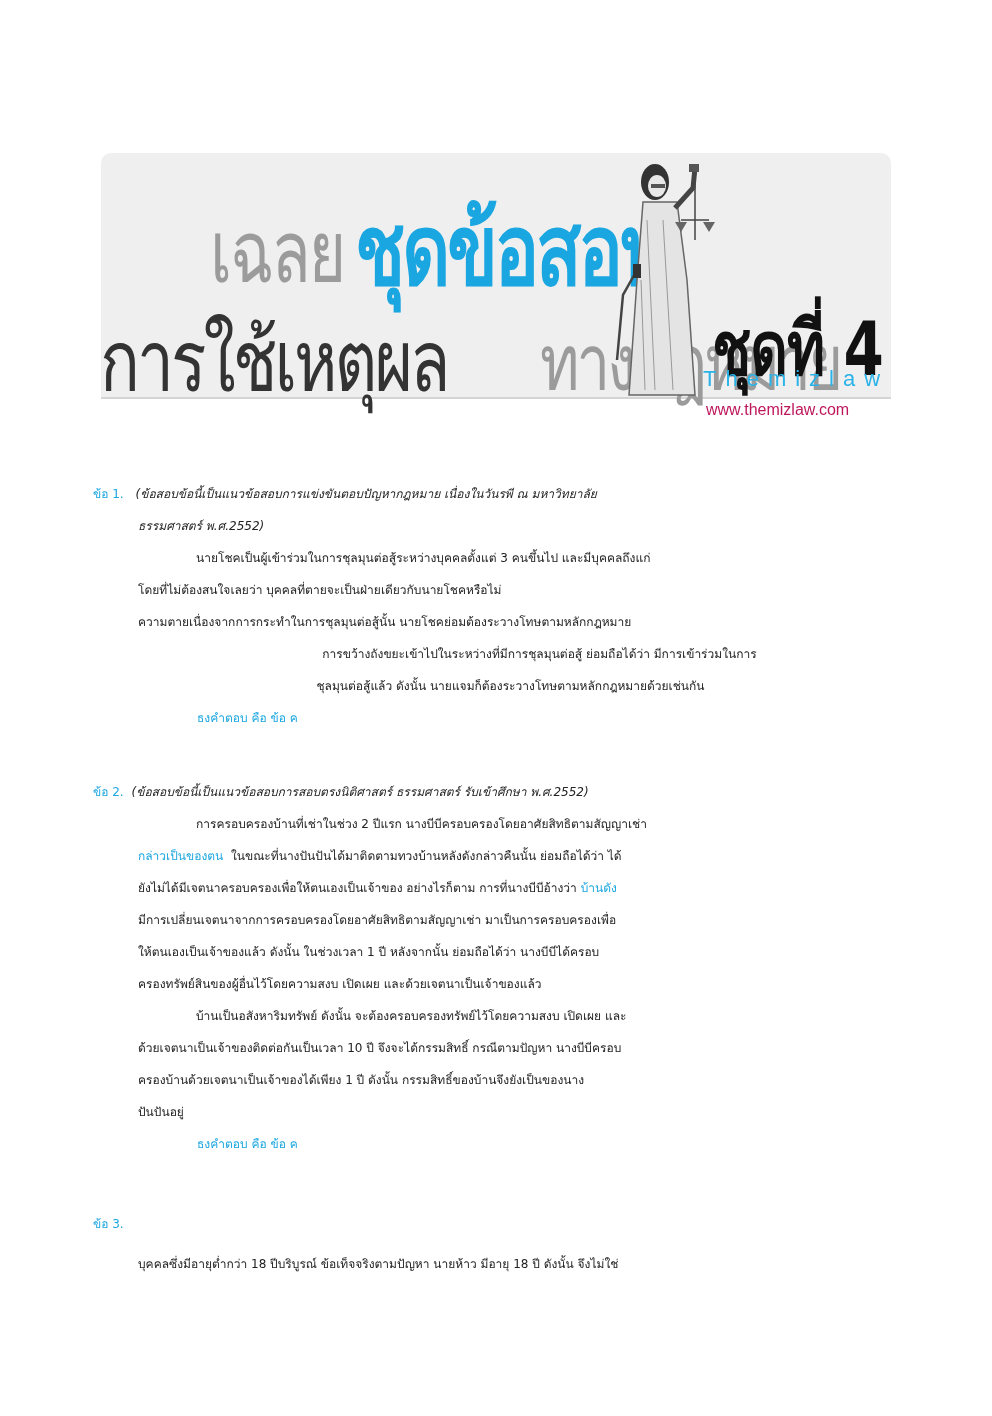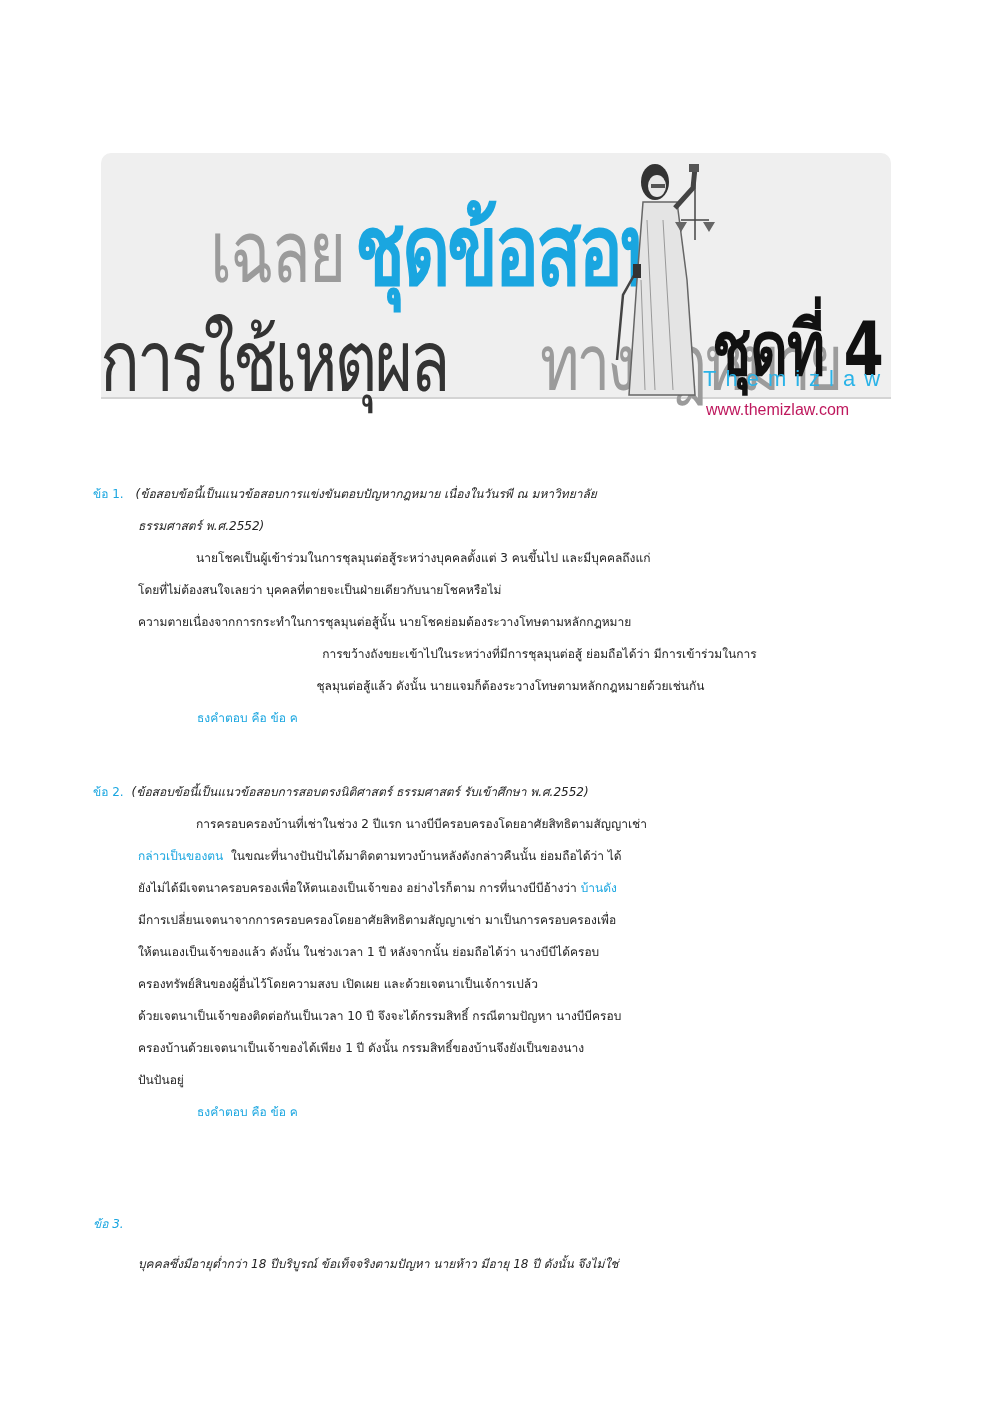--- a/index.html
+++ b/index.html
@@ -83,30 +83,31 @@
   <div style="padding-left:45px;">
     <span class="line" style="padding-left:58px;">การครอบครองบ้านที่เช่าในช่วง 2 ปีแรก นางบีบีครอบครองโดยอาศัยสิทธิตามสัญญาเช่า</span>
     <span class="line">
       <span class="hl">กล่าวเป็นของตน</span><span style="white-space:pre;">  ในขณะที่นางปันปันได้มาติดตามทวงบ้านหลังดังกล่าวคืนนั้น ย่อมถือได้ว่า ได้</span>
     </span>
     <span class="line">
       <span>ยังไม่ได้มีเจตนาครอบครองเพื่อให้ตนเองเป็นเจ้าของ อย่างไรก็ตาม การที่นางบีบีอ้างว่า </span><span class="hl">บ้านดัง</span>
     </span>
     <span class="line">มีการเปลี่ยนเจตนาจากการครอบครองโดยอาศัยสิทธิตามสัญญาเช่า มาเป็นการครอบครองเพื่อ</span>
     <span class="line">ให้ตนเองเป็นเจ้าของแล้ว ดังนั้น ในช่วงเวลา 1 ปี หลังจากนั้น ย่อมถือได้ว่า นางบีบีได้ครอบ</span>
-    <span class="line">ครองทรัพย์สินของผู้อื่นไว้โดยความสงบ เปิดเผย และด้วยเจตนาเป็นเจ้การเปล้ว</span>
+    <span class="line">ครองทรัพย์สินของผู้อื่นไว้โดยความสงบ เปิดเผย และด้วยเจตนาเป็นเจ้าของแล้ว</span>
   </div>
   <div style="padding-left:45px;">
+    <span class="line" style="padding-left:58px;">บ้านเป็นอสังหาริมทรัพย์ ดังนั้น จะต้องครอบครองทรัพย์ไว้โดยความสงบ เปิดเผย และ</span>
     <span class="line">ด้วยเจตนาเป็นเจ้าของติดต่อกันเป็นเวลา 10 ปี จึงจะได้กรรมสิทธิ์ กรณีตามปัญหา นางบีบีครอบ</span>
     <span class="line">ครองบ้านด้วยเจตนาเป็นเจ้าของได้เพียง 1 ปี ดังนั้น กรรมสิทธิ์ของบ้านจึงยังเป็นของนาง</span>
     <span class="line">ปันปันอยู่</span>
   </div>
   <div class="line" style="color:#1aa6e0;padding-left:104px;">ธงคำตอบ คือ ข้อ ค</div>
 </div>
 
-<div class="q" style="top:1208px;font-style:italic;">
+<div class="q" style="top:1208px;">
   <div class="line">
     <span class="q-label">ข้อ 3.</span>
   </div>
   <div style="padding-left:45px;margin-top:8px;">
     <span class="line">บุคคลซึ่งมีอายุต่ำกว่า 18 ปีบริบูรณ์ ข้อเท็จจริงตามปัญหา นายห้าว มีอายุ 18 ปี ดังนั้น จึงไม่ใช่</span>
   </div>
 </div>
 
 </body></html>

